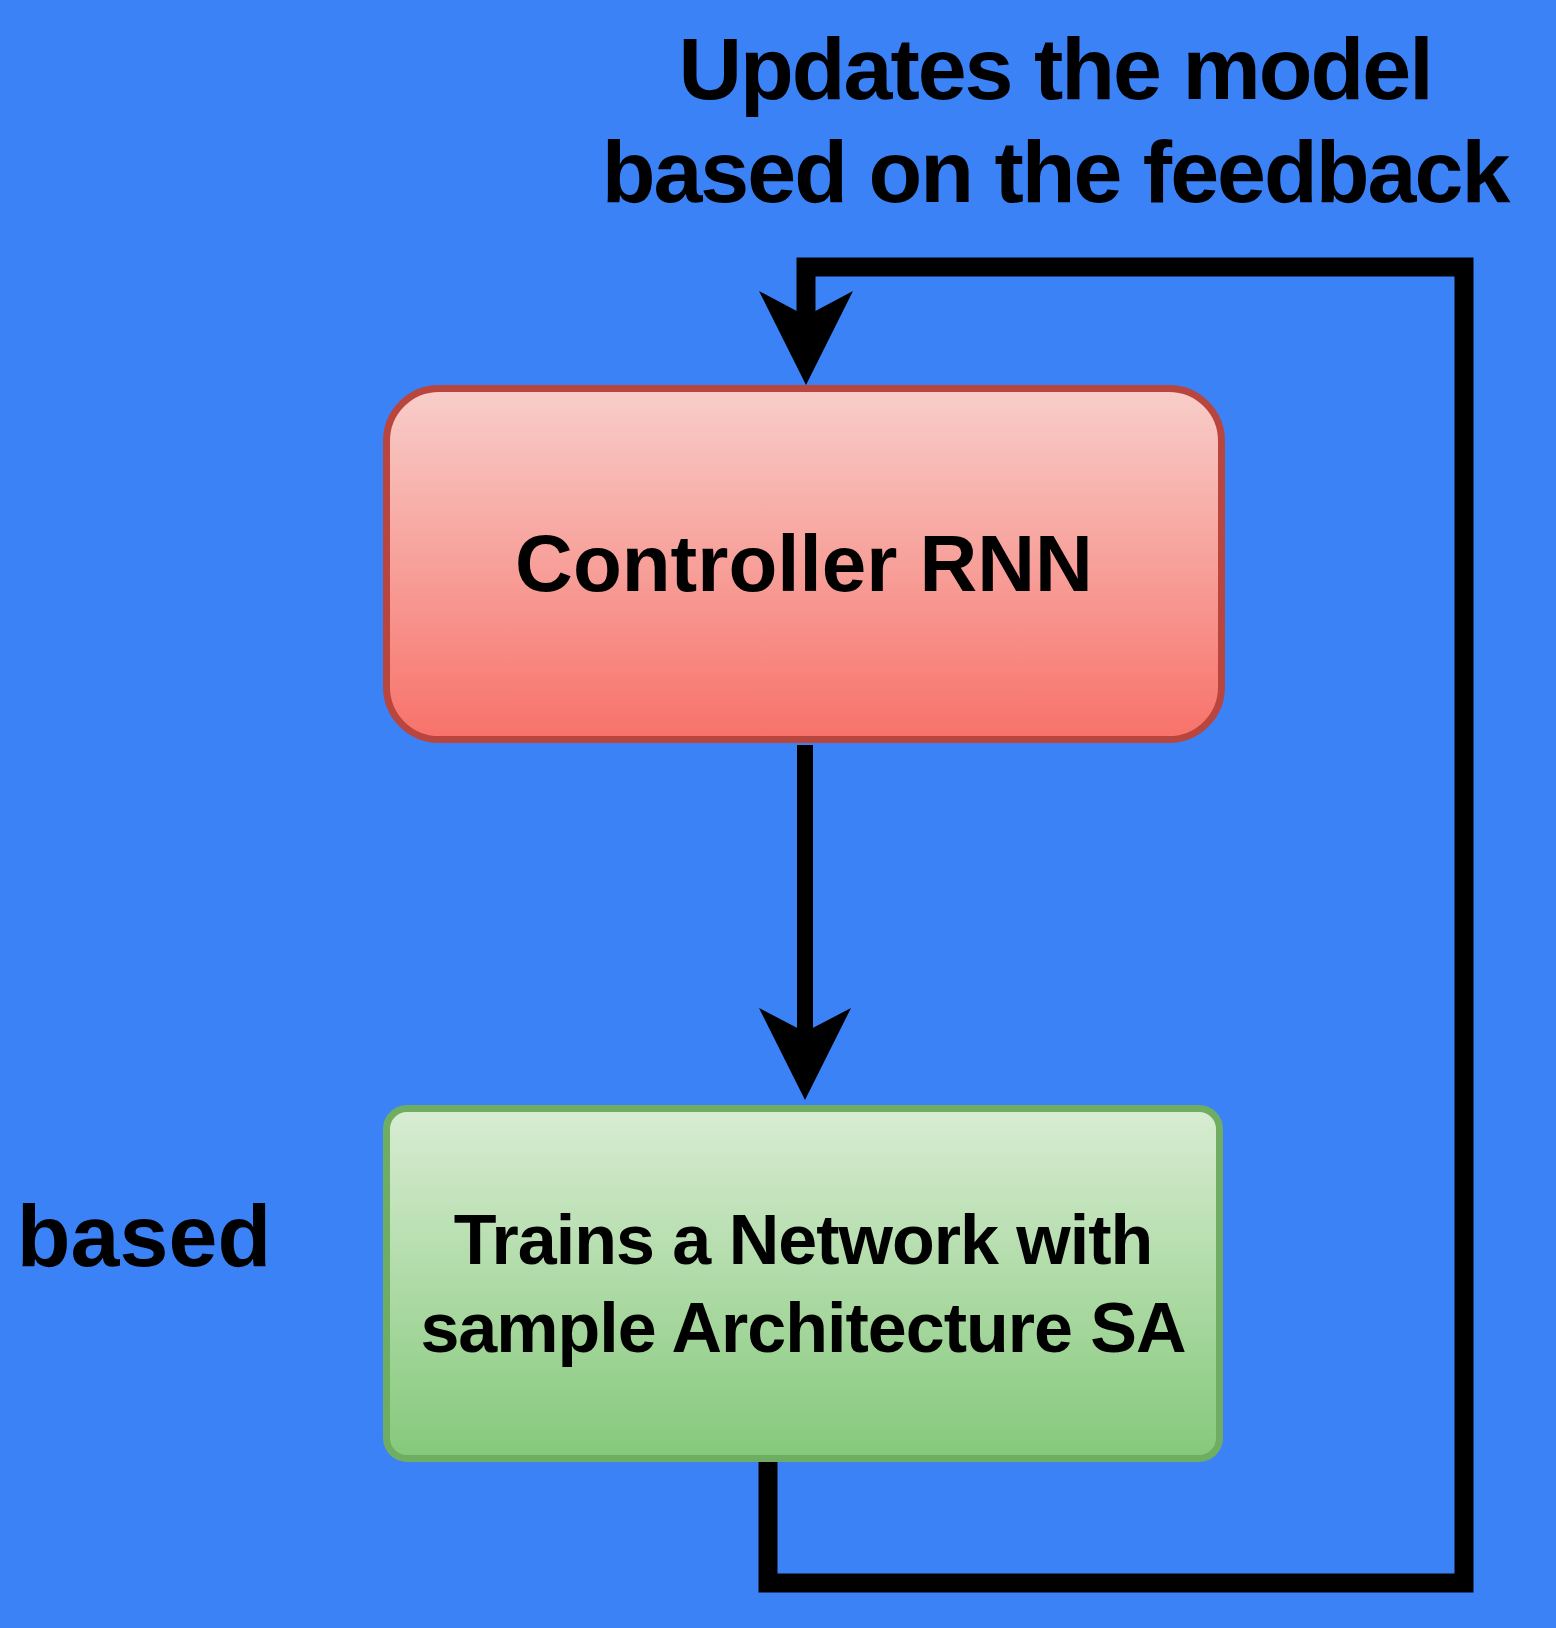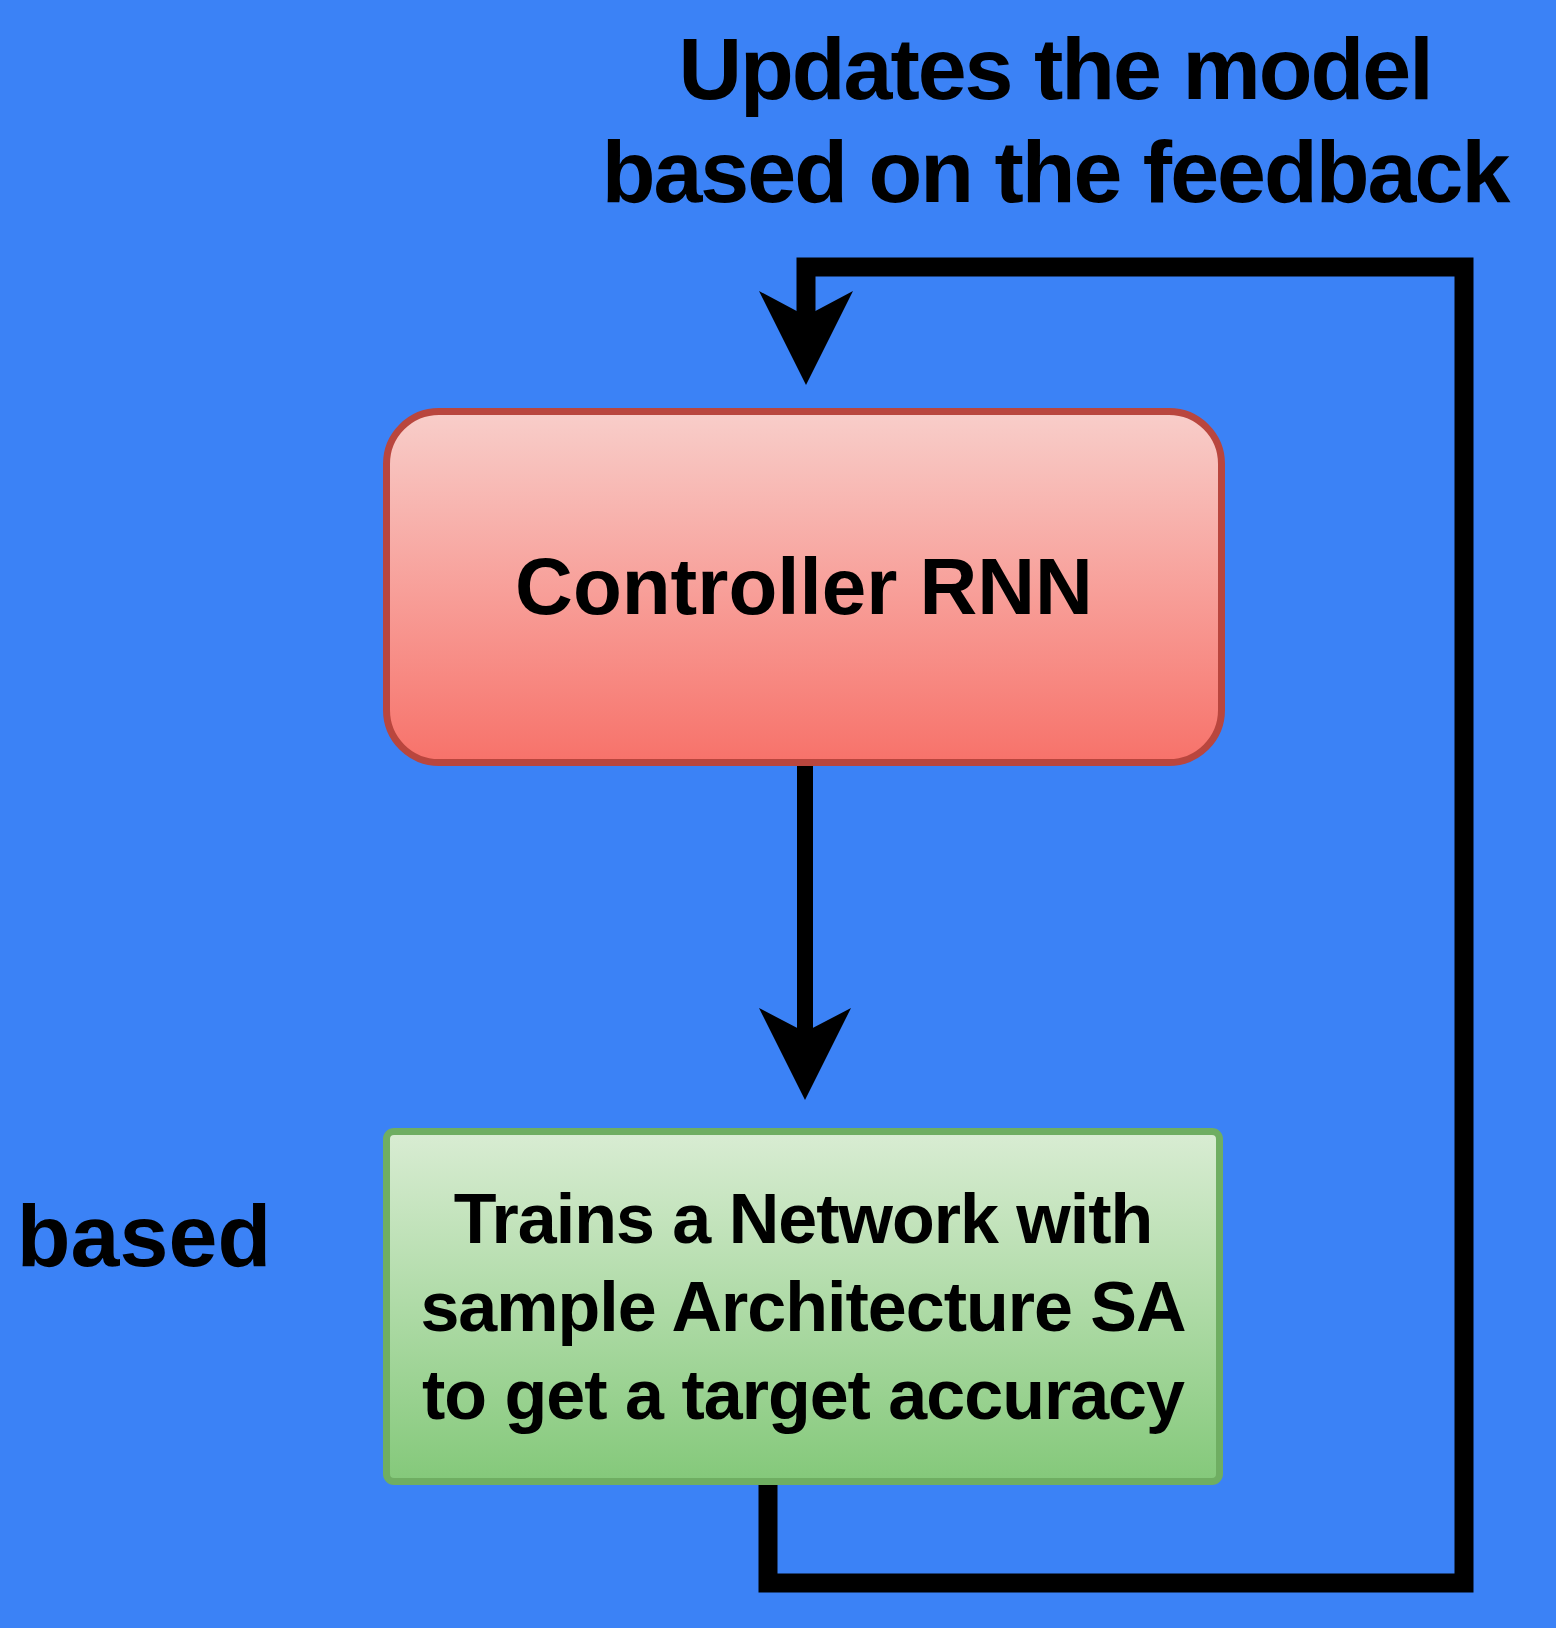--- a/index.html
+++ b/index.html
@@ -34,40 +34,39 @@
     white-space: nowrap;
   }
   .node {
     position: absolute;
     box-sizing: border-box;
     display: flex;
     flex-direction: column;
     align-items: center;
     justify-content: center;
     text-align: right;
-    margin-top: 23px;
   }
   .controller {
     left: 383px;
     top: 385px;
     width: 842px;
     height: 358px;
     border: 7px solid #b9463e;
     border-radius: 56px;
     background: linear-gradient(180deg, #f8cdc9 0%, #f7736b 100%);
     font-size: 80px;
     white-space: nowrap;
   }
   .trainer {
     left: 383px;
     top: 1105px;
     width: 840px;
     height: 357px;
     border: 7px solid #6fae62;
-    border-radius: 11px;
+    border-radius: 24px;
     background: linear-gradient(180deg, #d8ecd2 0%, #85c97b 100%);
     font-size: 70px;
     line-height: 88px;
     letter-spacing: -1px;
     white-space: nowrap;
   }
   .side-label {
     position: absolute;
     left: 0px;
     top: 1184px;
@@ -97,20 +96,19 @@
     <div>based on the feedback</div>
   </div>
 
   <div class="node controller">
     <div>Controller RNN</div>
   </div>
 
   <div class="node trainer">
     <div>Trains a Network with</div>
     <div>sample Architecture SA</div>
-    <div>to get a target accuracy</div>
   </div>
 
   <div class="side-label">
     <div>based</div>
   </div>
 
 </div>
 
 </body></html>

